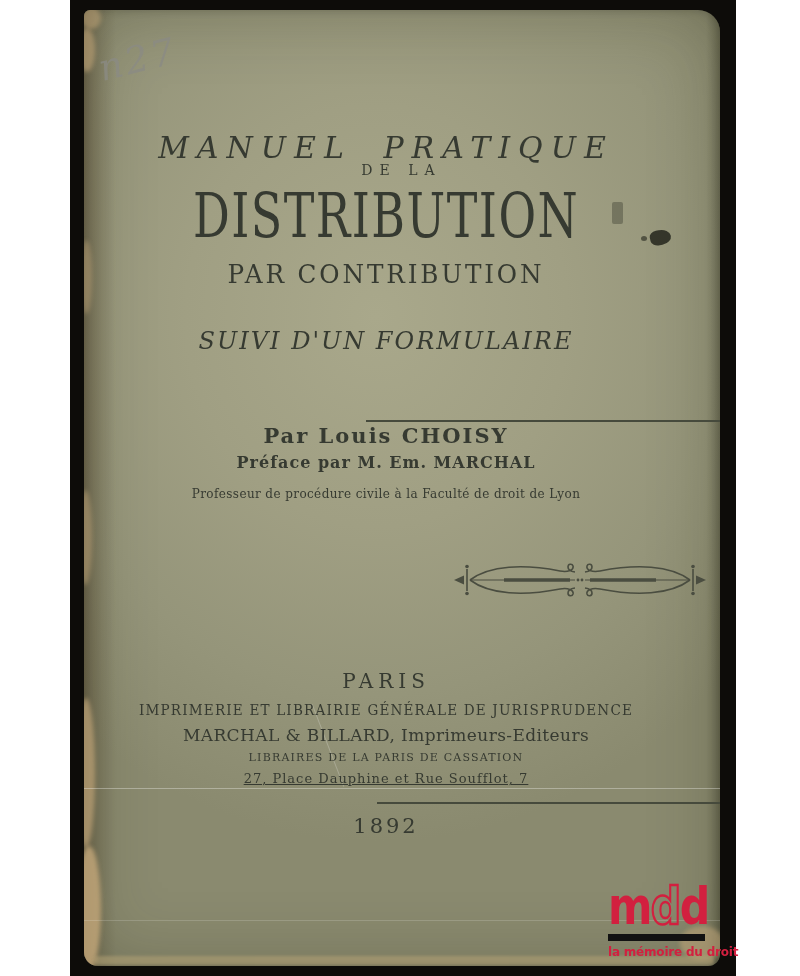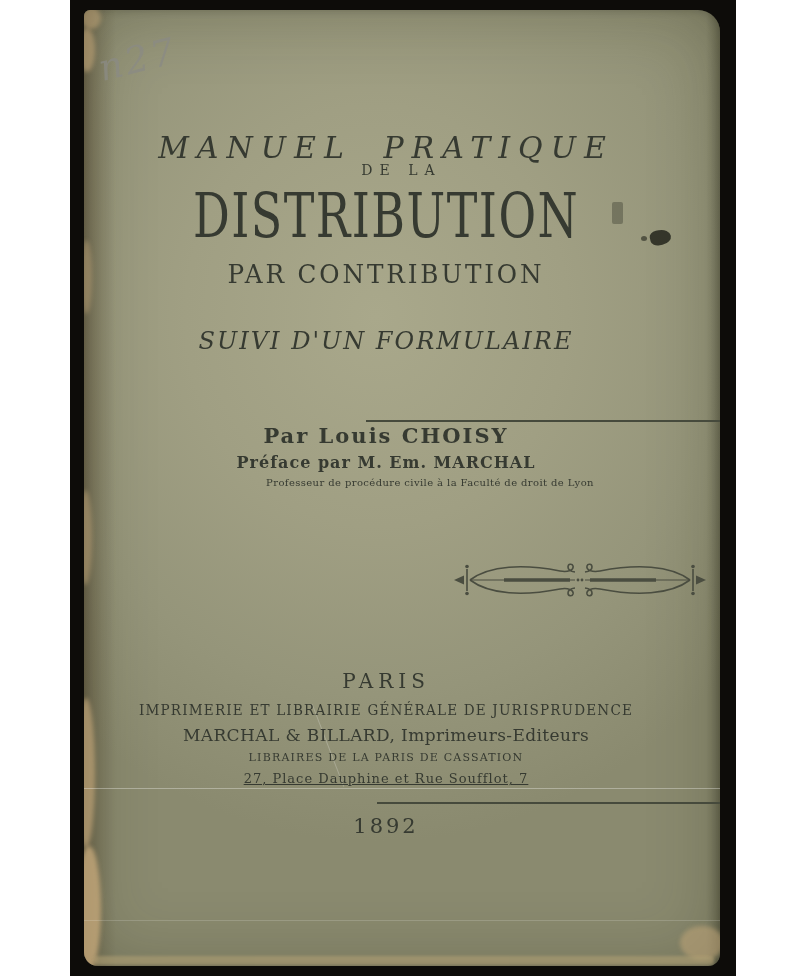--- a/index.html
+++ b/index.html
@@ -57,21 +57,21 @@
   .content > div { position:absolute; width:100%; text-align:center; color:#363a31; line-height:1.15; }
 
   .t-manuel   { top:96px;  font-style:italic; font-size:30px; letter-spacing:8px; word-spacing:14px; color:#3a3e35;margin-top:25px; }
   .t-dela     { top:152px; font-size:14px; letter-spacing:7px; color:#414539;padding-left:31px; }
   .t-distrib  { top:170px; font-size:62px; letter-spacing:2px; transform:scaleX(.74); color:#31352b; }
   .t-parcontr { top:250px; font-size:26px; letter-spacing:3px; transform:scaleX(.95); color:#383c32; }
   .t-suivi    { top:318px; font-style:italic; font-size:24px; letter-spacing:2px; color:#3a3e34; }
   .t-author   { top:366px; font-size:21px; font-weight:bold; letter-spacing:2px; color:#353930;margin-top:48px; }
   .rule-1 { position:absolute; top:410px; left:50%; margin-left:-20px; width:40px; height:2px; background:#464a3c; }
   .t-preface  { top:444px; font-size:16px; font-weight:bold; letter-spacing:1px; }
-  .t-prefsub  { top:467px; font-size:10px; letter-spacing:.4px; color:#3c4036;margin-left:44px; }
+  .t-prefsub  { top:478px; font-size:12px; letter-spacing:.4px; color:#3c4036; }
 
   .ornament-wrap { position:absolute; top:548px; left:194px; width:264px; height:44px; }
 
   .t-paris    { top:660px; font-size:20px; letter-spacing:5px; }
   .t-imprim   { top:692px; font-size:14px; letter-spacing:1.2px; transform:scaleX(.97); }
   .t-marchal  { top:716px; font-size:17px; letter-spacing:.4px; }
   .t-libr     { top:742px; font-size:11px; letter-spacing:1.2px; }
   .t-addr     { top:762px; font-size:13px; letter-spacing:1px;text-decoration:underline; }
   .rule-2 { position:absolute; top:792px; left:50%; margin-left:-9px; width:18px; height:2px; background:#464a3c; }
   .t-year     { top:804px; font-size:21px; letter-spacing:3px; }
@@ -158,13 +158,18 @@
       <div class="t-paris">PARIS</div>
       <div class="t-imprim">IMPRIMERIE ET LIBRAIRIE GÉNÉRALE DE JURISPRUDENCE</div>
       <div class="t-marchal">MARCHAL &amp; BILLARD, Imprimeurs-Editeurs</div>
       <div class="t-libr">LIBRAIRES DE LA PARIS DE CASSATION</div>
       <div class="t-addr">27, Place Dauphine et Rue Soufflot, 7</div>
       <div class="rule-2"></div>
       <div class="t-year">1892</div>
     </div>
   </div>
 
+  <div class="mdd">
+    <div class="mdd-letters"><span>m</span><span class="outline">d</span><span>d</span></div>
+    <div class="mdd-bar"></div>
+    <div class="mdd-tag">la mémoire du droit</div>
+  </div>
 </div>
 
 </body></html>

